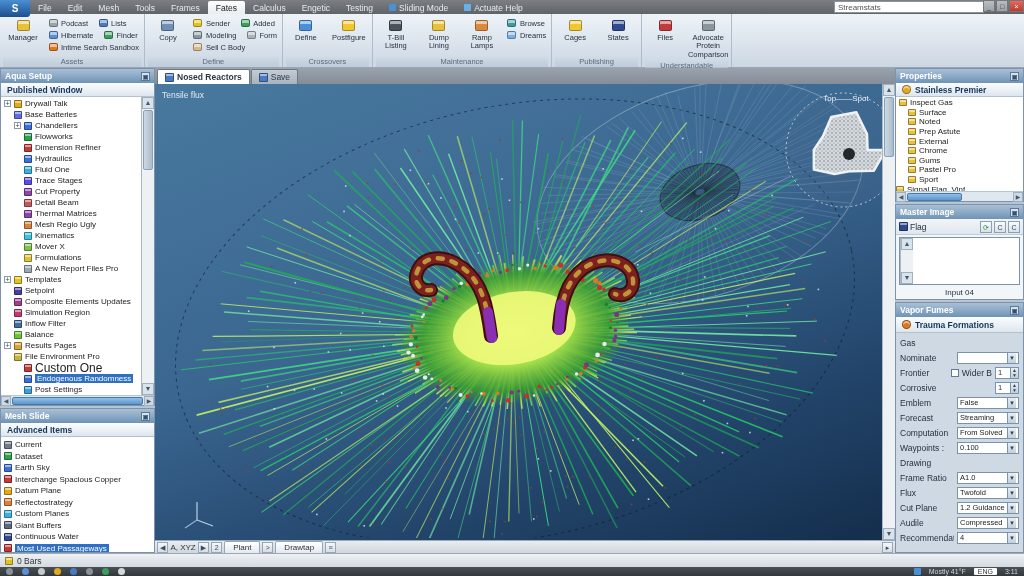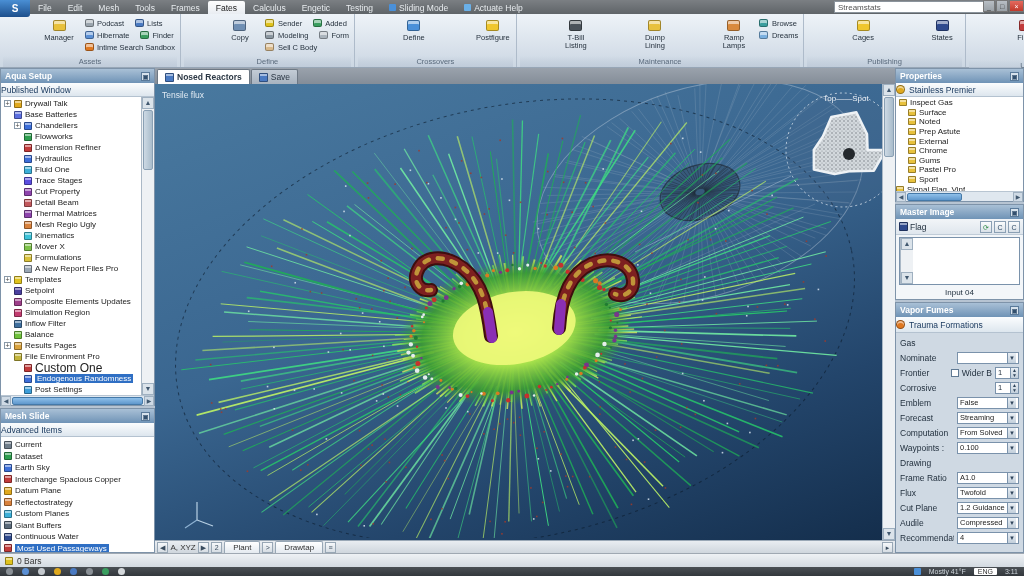--- a/index.html
+++ b/index.html
@@ -16,35 +16,35 @@
   .searchbox { position:absolute; right:40px; top:1px; width:150px; height:12px; background:#fff; border:1px solid #8b949c; font-size:8px; color:#555; padding:0 3px; display:flex; align-items:center; }
   .winbtns { position:absolute; right:0; top:0; display:flex; height:13px; }
   .winbtn { width:12px; height:12px; background:linear-gradient(#b8bec4,#9aa1a7); border:1px solid #777; margin-left:1px; font-size:7px; color:#333; text-align:center; line-height:11px; }
   .winbtn.close { background:linear-gradient(#e46a5f,#c0392b); color:#fff; width:15px; }
 
   
   .ribbon { height:54px; background:linear-gradient(#eef3f8,#ccd7e3); border-bottom:1px solid #97a6b6; display:flex; align-items:stretch; }
   .rgroup { display:flex; flex-direction:column; border-right:1px solid #aebbca; padding:1px 3px 0; }
   .rgroup-body { flex:1; display:flex; gap:3px; align-items:stretch; }
   .rgroup-label { height:11px; text-align:center; font-size:7.5px; color:#5a6a7c; line-height:11px; white-space:nowrap; background:linear-gradient(rgba(255,255,255,0),#c0ccda); }
-  .bigbtn { width:40px; display:flex; flex-direction:column; align-items:center; justify-content:flex-start; padding-top:2px; gap:1px; border:1px solid transparent; border-radius:2px;margin-left:36px; }
+  .bigbtn { width:40px; display:flex; flex-direction:column; align-items:center; justify-content:flex-start; padding-top:2px; gap:1px; border:1px solid transparent; border-radius:2px; }
   .bigbtn .blabel { font-size:7.5px; text-align:center; line-height:1.1; color:#26323e; white-space:pre-line; }
   .smallcol { display:flex; flex-direction:column; justify-content:flex-start; padding-top:3px; gap:2px; }
   .smallbtn { display:flex; align-items:center; gap:3px; font-size:7.5px; color:#26323e; white-space:nowrap; padding:0 2px; border-radius:2px; }
   .ic16 { width:15px; height:15px; display:flex; align-items:center; justify-content:center; }
   .ic10 { width:10px; height:10px; display:flex; align-items:center; justify-content:center; }
 
   
   .main { flex:1; display:flex; min-height:0; background:#b7c4d2; }
 
   
   .sidepanel { display:flex; flex-direction:column; border:1px solid #7e93a9; background:#f3f6f9; min-height:0; }
   .ptitle { height:14px; background:linear-gradient(#a9c0d6,#6f93b6); color:#fff; font-weight:bold; font-size:8.5px; display:flex; align-items:center; padding:0 4px; justify-content:space-between; flex:0 0 auto; }
   .ptitle .pbtn { width:9px; height:9px; background:#d7e2ec; border:1px solid #5a7a9a; font-size:6px; line-height:8px; text-align:center; color:#33506e; }
-  .sechead { height:14px; background:linear-gradient(#fbfdfe,#dde6ee); border-bottom:1px solid #b4c2d0; font-weight:normal; font-size:8.5px; color:#16365c; display:flex; align-items:center; gap:4px; padding:0 0; flex:0 0 auto; }
+  .sechead { height:14px; background:linear-gradient(#fbfdfe,#dde6ee); border-bottom:1px solid #b4c2d0; font-weight:bold; font-size:8.5px; color:#16365c; display:flex; align-items:center; gap:4px; padding:0 6px; flex:0 0 auto; }
   .listarea { flex:1; background:#fff; overflow:hidden; position:relative; }
   .trow { display:flex; align-items:center; gap:3px; white-space:nowrap; padding-left:3px; color:#222; }
   .trow .lbl { overflow:hidden; text-overflow:ellipsis; }
   .trow.sel .lbl { background:#2f6fc4; color:#fff; padding:0 2px; }
   .sq { flex:0 0 auto; width:9px; height:9px; border-radius:1px; border:1px solid rgba(0,0,0,.35); box-shadow:inset 0 2px rgba(255,255,255,.5); }
   .plusbox { flex:0 0 auto; width:7px; height:7px; border:1px solid #8a99a8; background:#fff; font-size:7px; line-height:5px; text-align:center; color:#444; }
   .hscroll { height:10px; background:#dfe7ef; border-top:1px solid #b8c5d2; display:flex; align-items:center; flex:0 0 auto; }
   .hs-arrow { width:10px; height:10px; background:#cfdae5; border:1px solid #9fb0c0; font-size:6px; line-height:8px; text-align:center; color:#41586f; }
   .hs-thumb { height:8px; background:linear-gradient(#8fc0ea,#5f97cc); border:1px solid #4579a8; border-radius:2px; margin:0 1px; }
   .vscroll { width:13px; background:#eef1f4; border-left:1px solid #aab8c6; display:flex; flex-direction:column; flex:0 0 auto; }

